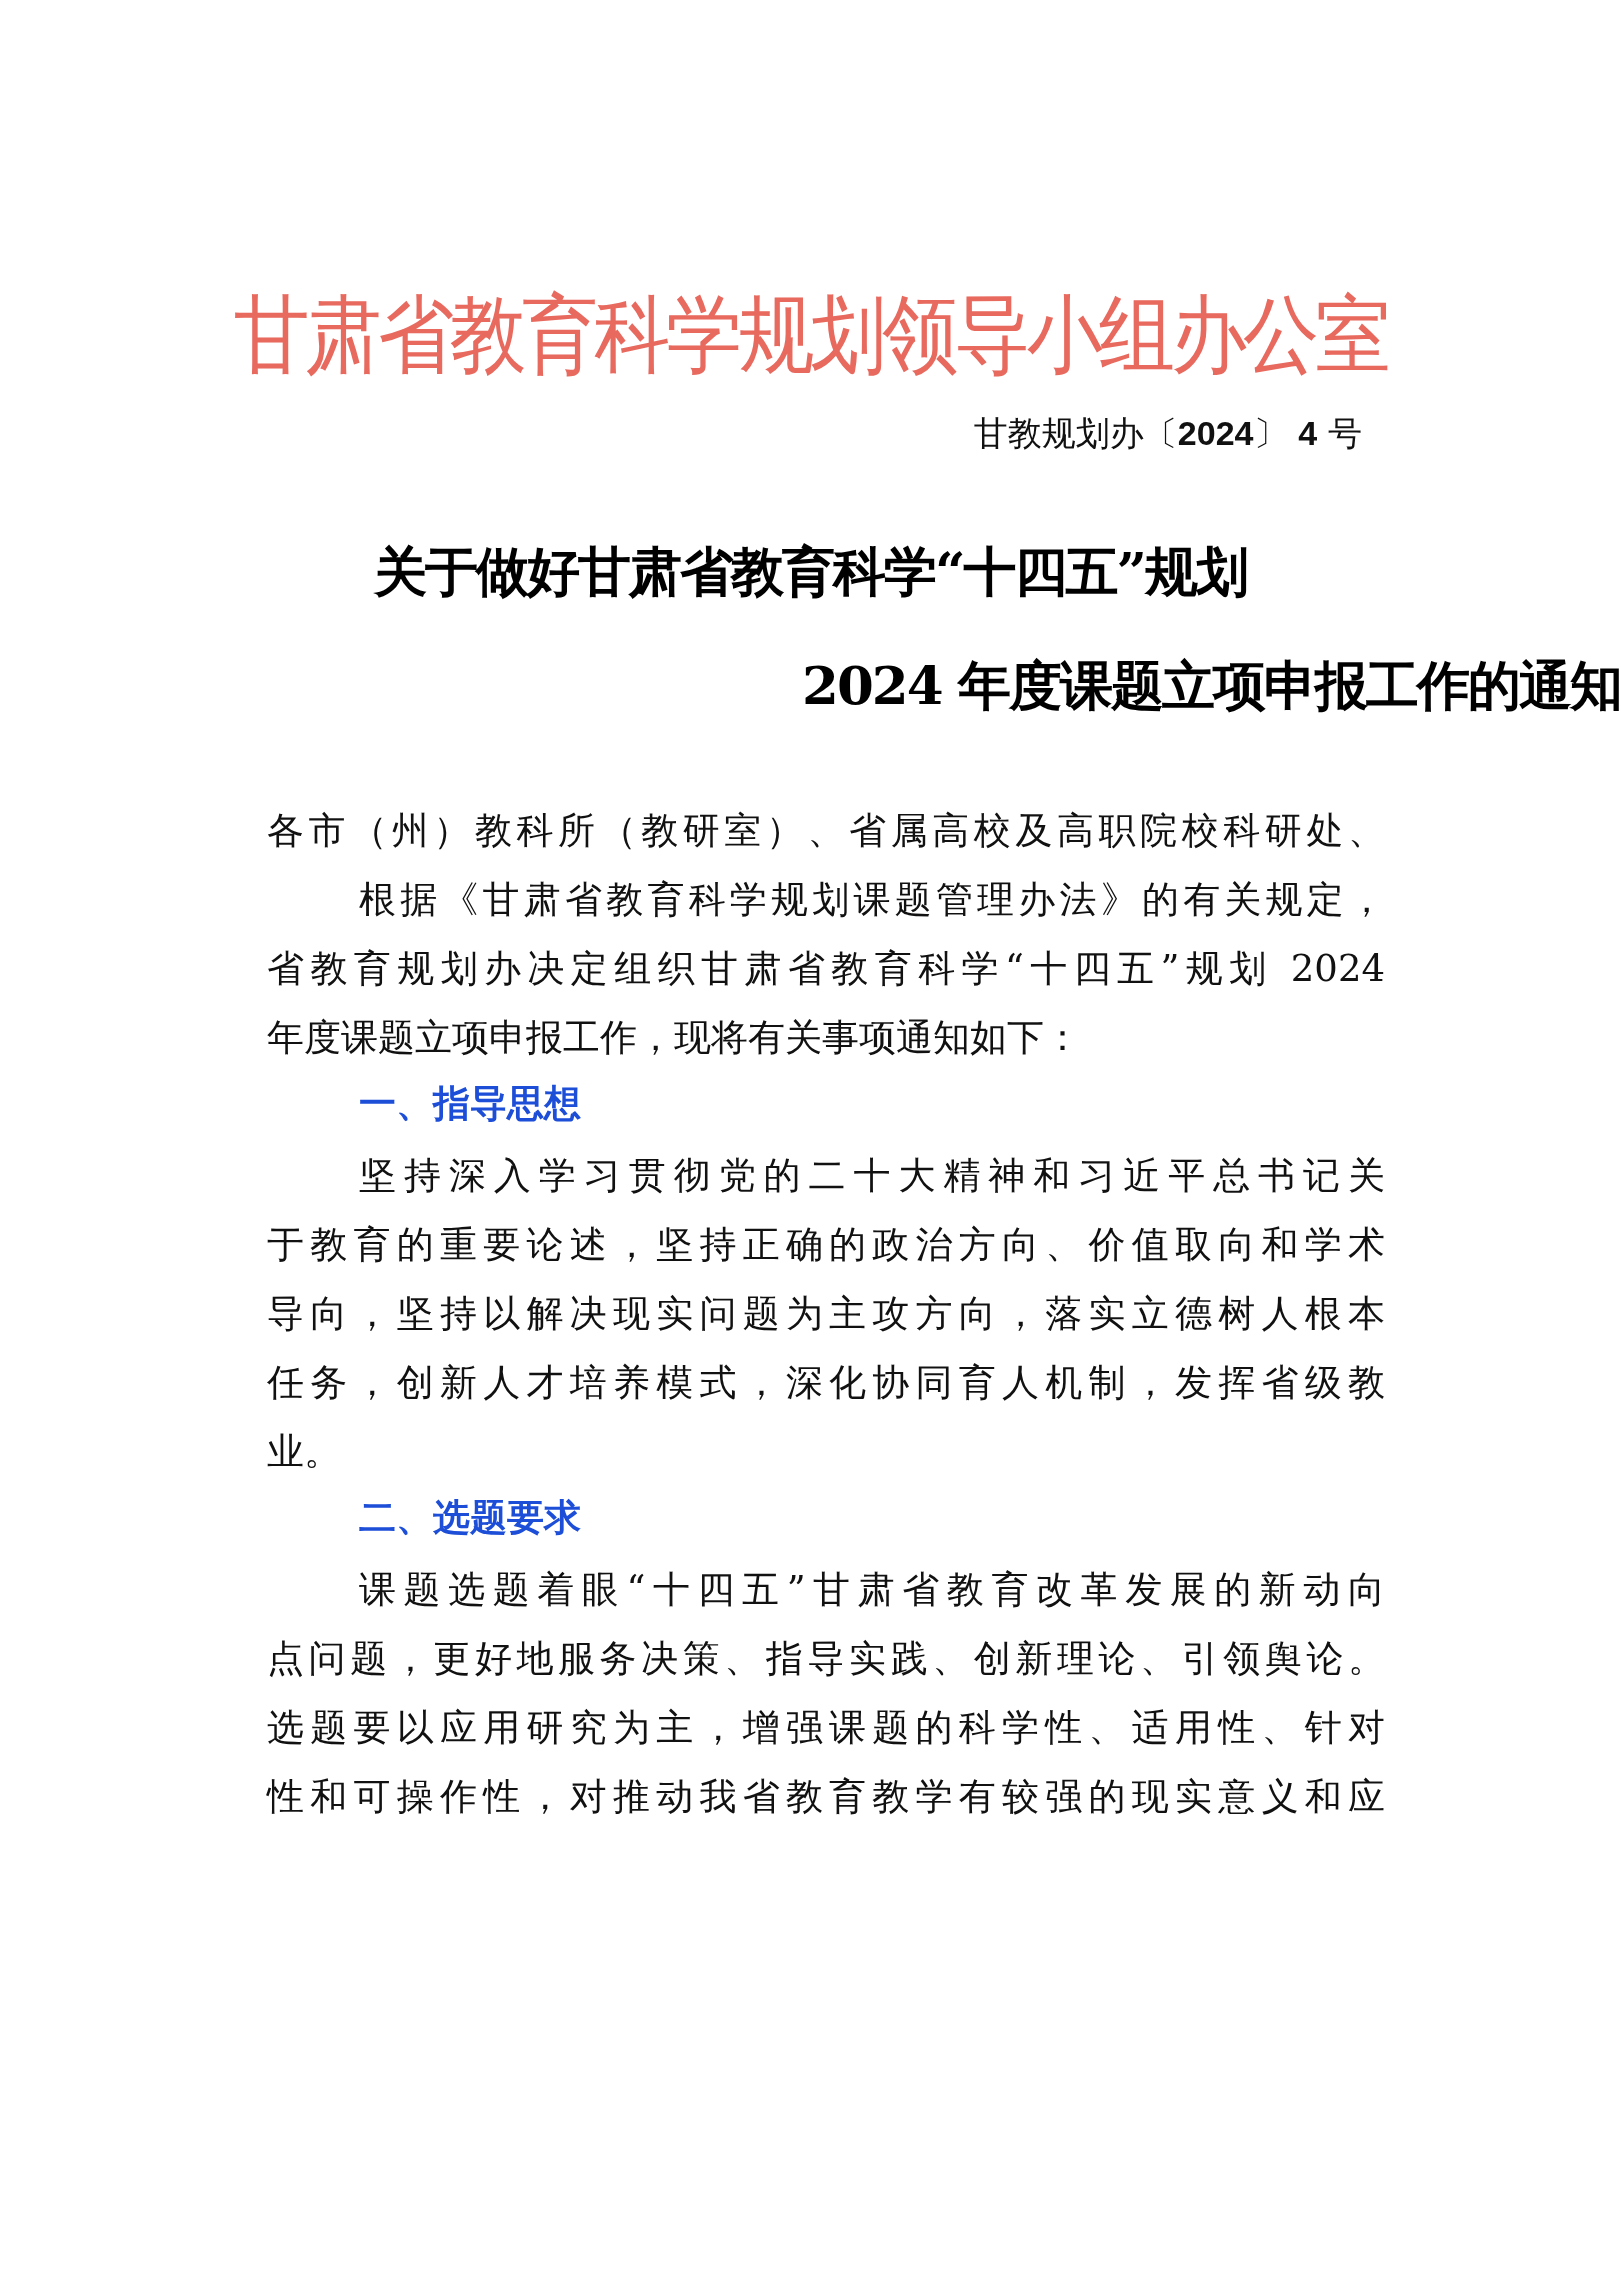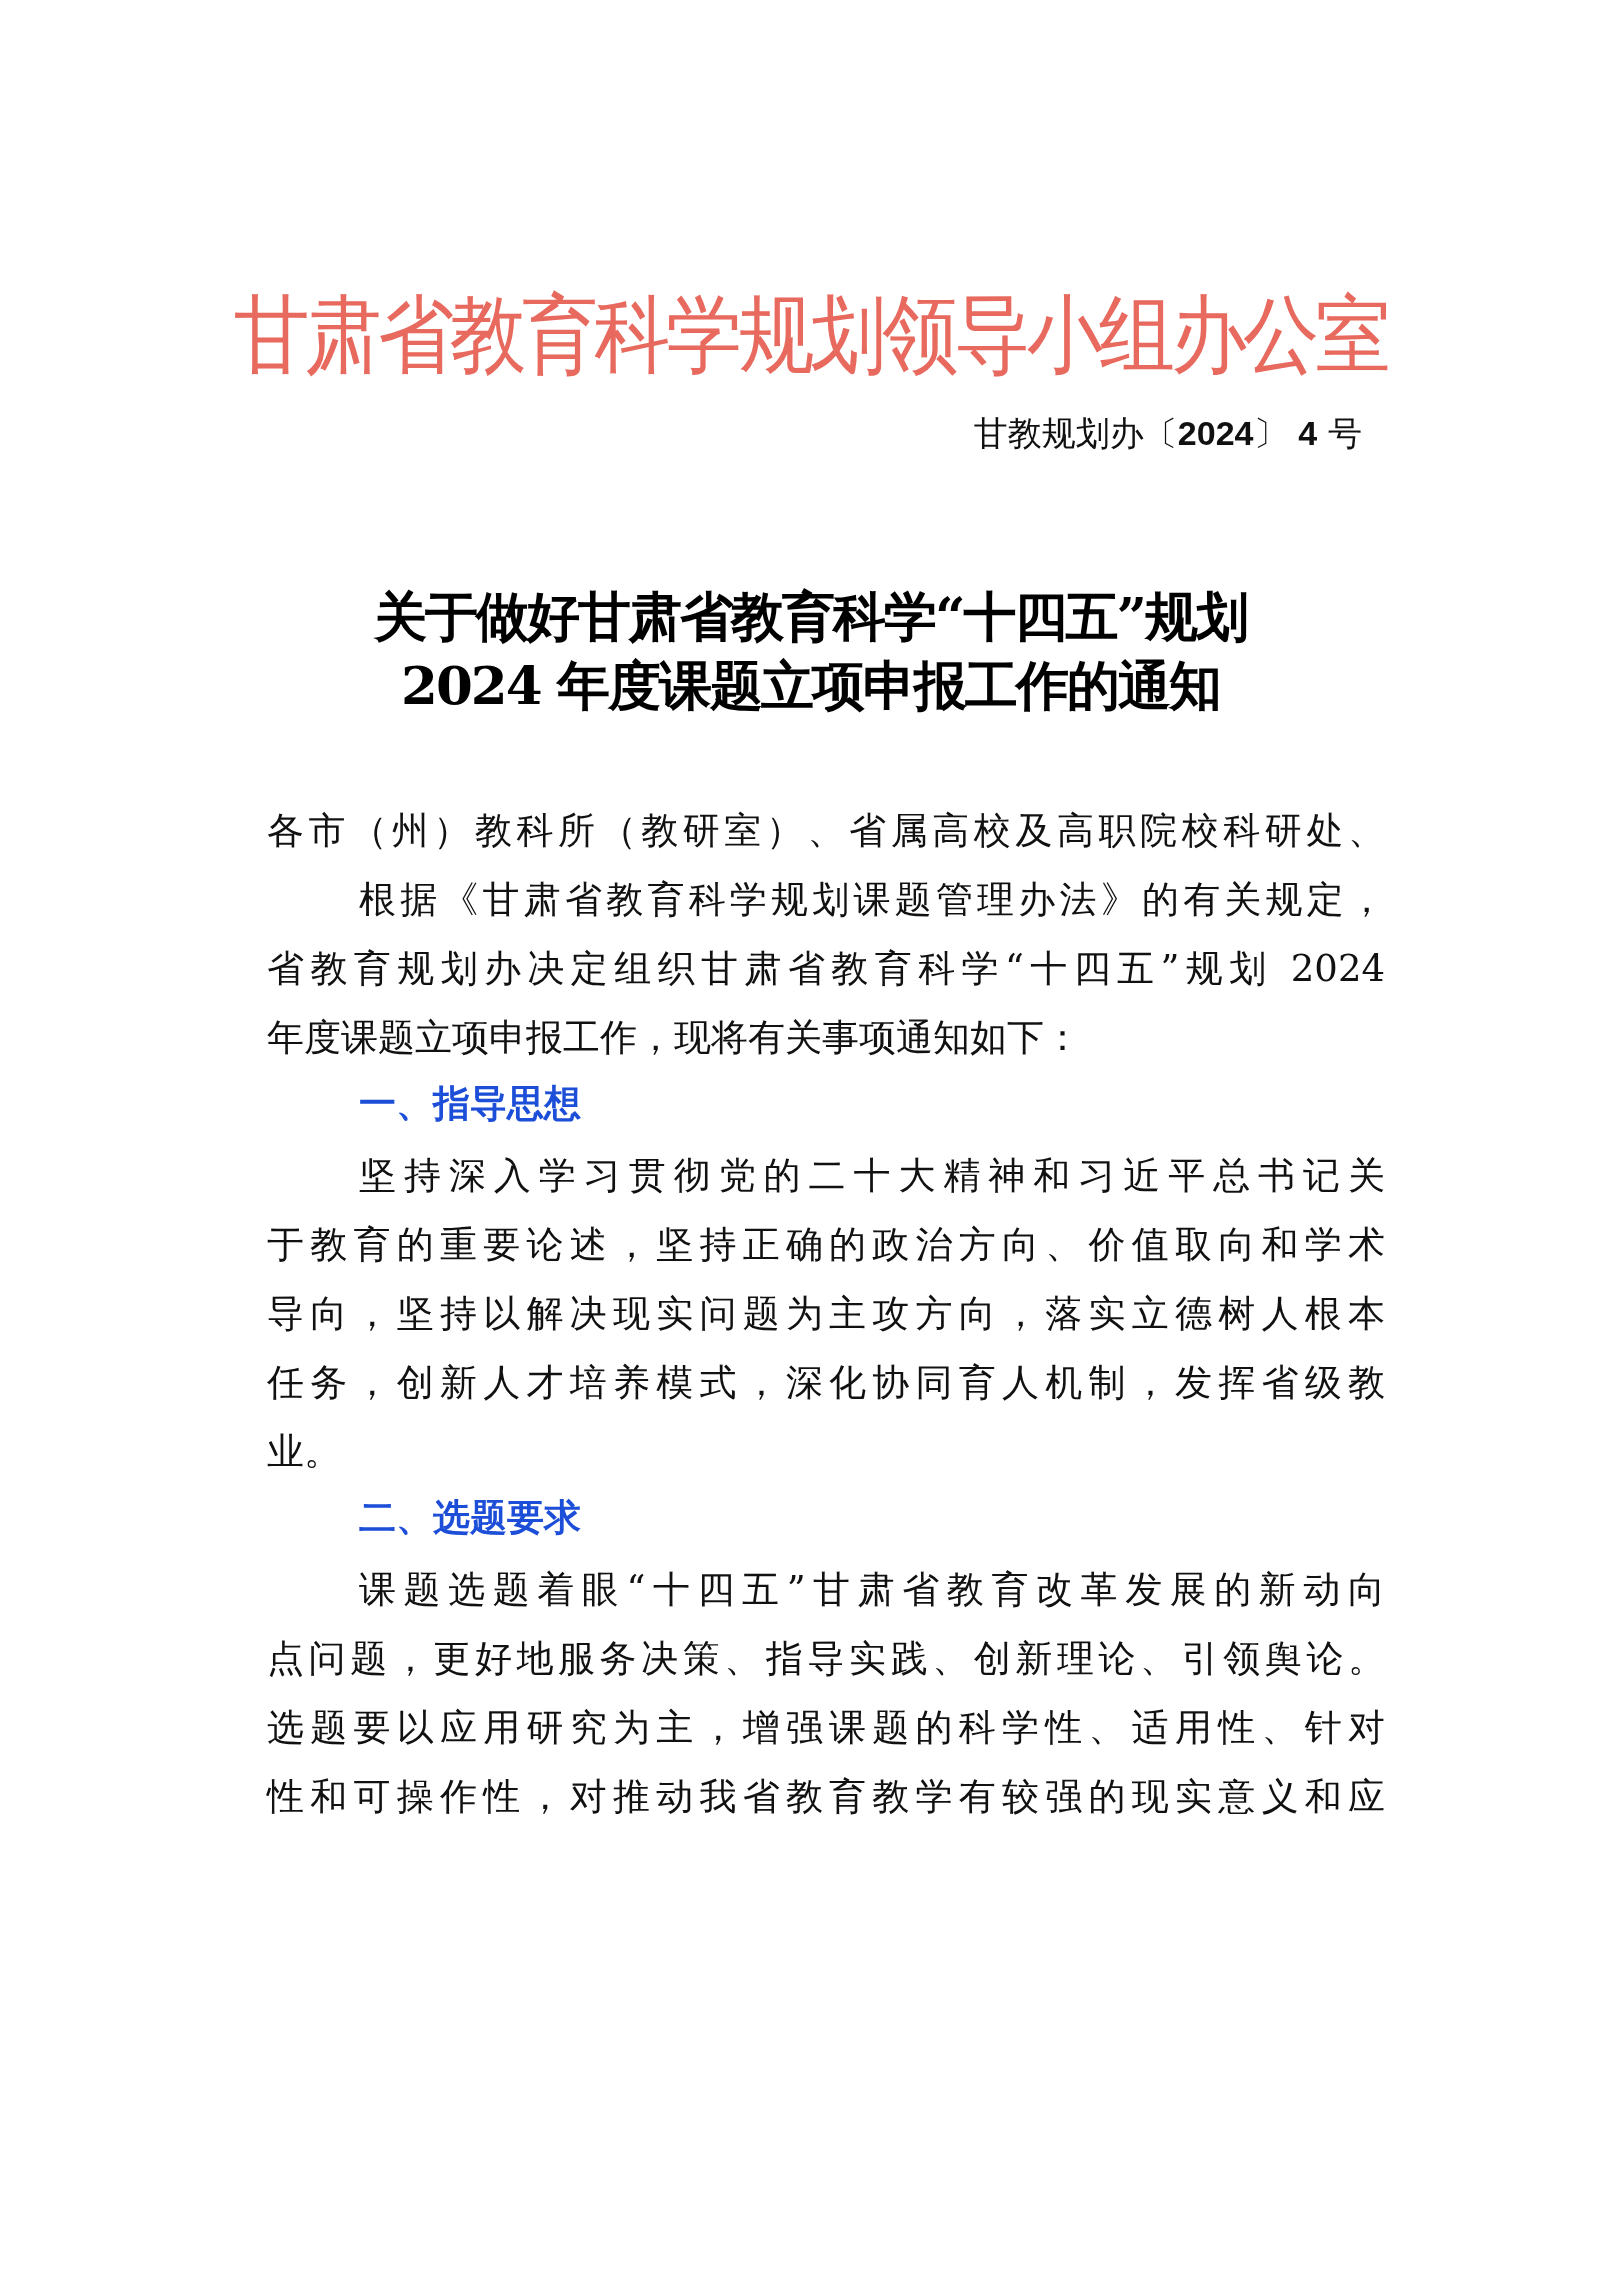--- a/index.html
+++ b/index.html
@@ -54,22 +54,22 @@
       left: 0;
       width: 1621px;
       text-align: center;
       font-family: "DejaVu Serif", "Liberation Serif", serif;
       font-weight: bold;
       font-size: 53px;
       letter-spacing: -2px;
       line-height: 71px;
       color: #000000;
     }
-    .title.l1 { top: 581px; }
-    .title.l2 { top: 650px; }
+    .title.l1 { top: 536px; }
+    .title.l2 { top: 650px; text-align: right; }
     .body-text {
       position: absolute;
       left: 248px;
       width: 1137px;
       font-family: "DejaVu Serif", "Liberation Serif", serif;
       font-size: 37px;
       line-height: 69px;
       color: #111111;
     }
     .line {

